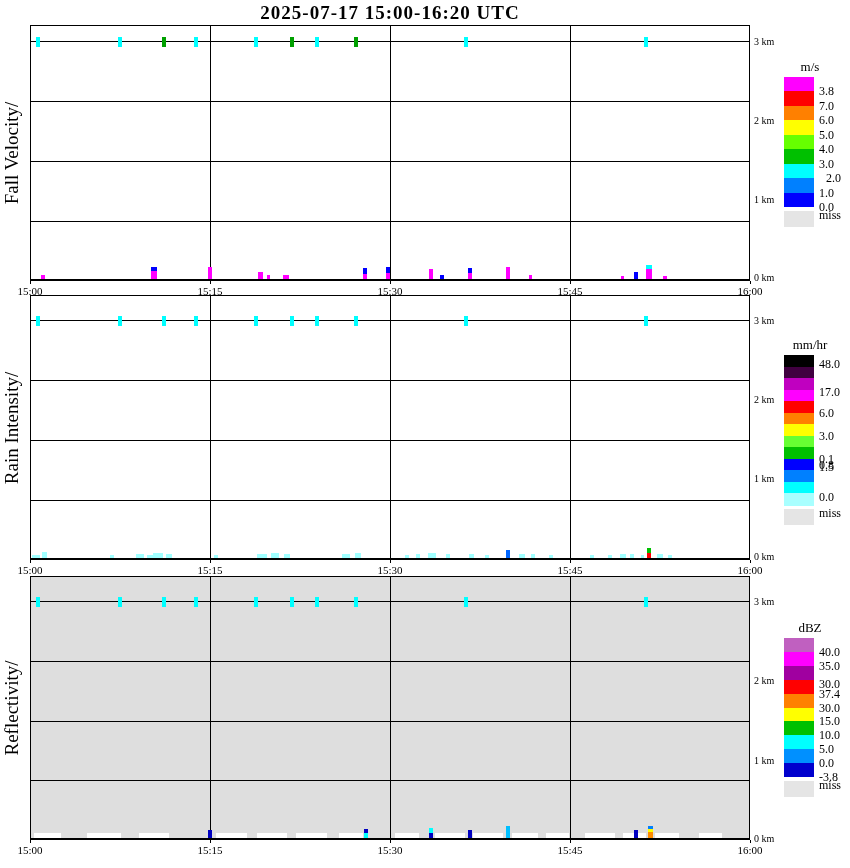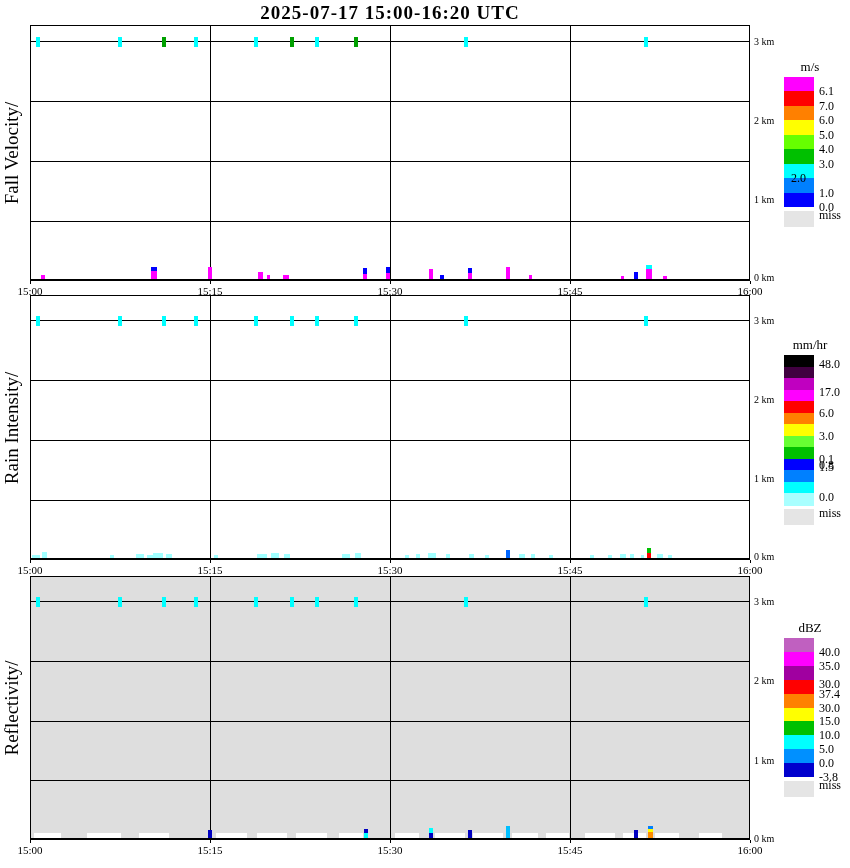--- a/index.html
+++ b/index.html
@@ -85,27 +85,27 @@
       <div class="lbl legtitle" style="left: 778px; top: 59px;">m/s</div>
       <div class="legbox" style="left: 784px; top: 77px; width: 30px; height: 14.94px; background: rgb(255, 0, 255);"></div>
       <div class="legbox" style="left: 784px; top: 91.44px; width: 30px; height: 14.94px; background: rgb(255, 0, 0);"></div>
       <div class="legbox" style="left: 784px; top: 105.88px; width: 30px; height: 14.94px; background: rgb(255, 128, 0);"></div>
       <div class="legbox" style="left: 784px; top: 120.32px; width: 30px; height: 14.94px; background: rgb(255, 255, 0);"></div>
       <div class="legbox" style="left: 784px; top: 134.76px; width: 30px; height: 14.94px; background: rgb(102, 255, 0);"></div>
       <div class="legbox" style="left: 784px; top: 149.2px; width: 30px; height: 14.94px; background: rgb(0, 192, 0);"></div>
       <div class="legbox" style="left: 784px; top: 163.64px; width: 30px; height: 14.94px; background: rgb(0, 255, 255);"></div>
       <div class="legbox" style="left: 784px; top: 178.08px; width: 30px; height: 14.94px; background: rgb(0, 128, 255);"></div>
       <div class="legbox" style="left: 784px; top: 192.52px; width: 30px; height: 14.94px; background: rgb(0, 0, 255);"></div>
-      <div class="lbl leglab" style="left: 819px; top: 91.44px;">6.1</div>
+      <div class="lbl leglab" style="left: 819px; top: 91.44px;">3.8</div>
       <div class="lbl leglab" style="left: 819px; top: 105.88px;">7.0</div>
       <div class="lbl leglab" style="left: 819px; top: 120.32px;">6.0</div>
       <div class="lbl leglab" style="left: 819px; top: 134.76px;">5.0</div>
       <div class="lbl leglab" style="left: 819px; top: 149.2px;">4.0</div>
       <div class="lbl leglab" style="left: 819px; top: 163.64px;">3.0</div>
-      <div class="lbl leglab" style="left: 791px; top: 178.08px; text-align: right;">2.0</div>
+      <div class="lbl leglab" style="left: 826px; top: 178.08px; text-align: right;">2.0</div>
       <div class="lbl leglab" style="left: 819px; top: 192.52px;">1.0</div>
       <div class="lbl leglab" style="left: 819px; top: 206.96px;">0.0</div>
       <div class="legbox" style="left: 784px; top: 210.96px; width: 30px; height: 16px; background: rgb(229, 229, 229);"></div>
       <div class="lbl leglab" style="left: 819px; top: 214.96px;">miss</div>
       <div class="panel" style="left: 30px; top: 295px; width: 720px; height: 265px; background: rgb(255, 255, 255);">
         <div class="vline" style="left: 179px;"></div>
         <div class="vline" style="left: 359px;"></div>
         <div class="vline" style="left: 539px;"></div>
         <div class="hline" style="top: 24px;"></div>
         <div class="hline" style="top: 84px;"></div>

